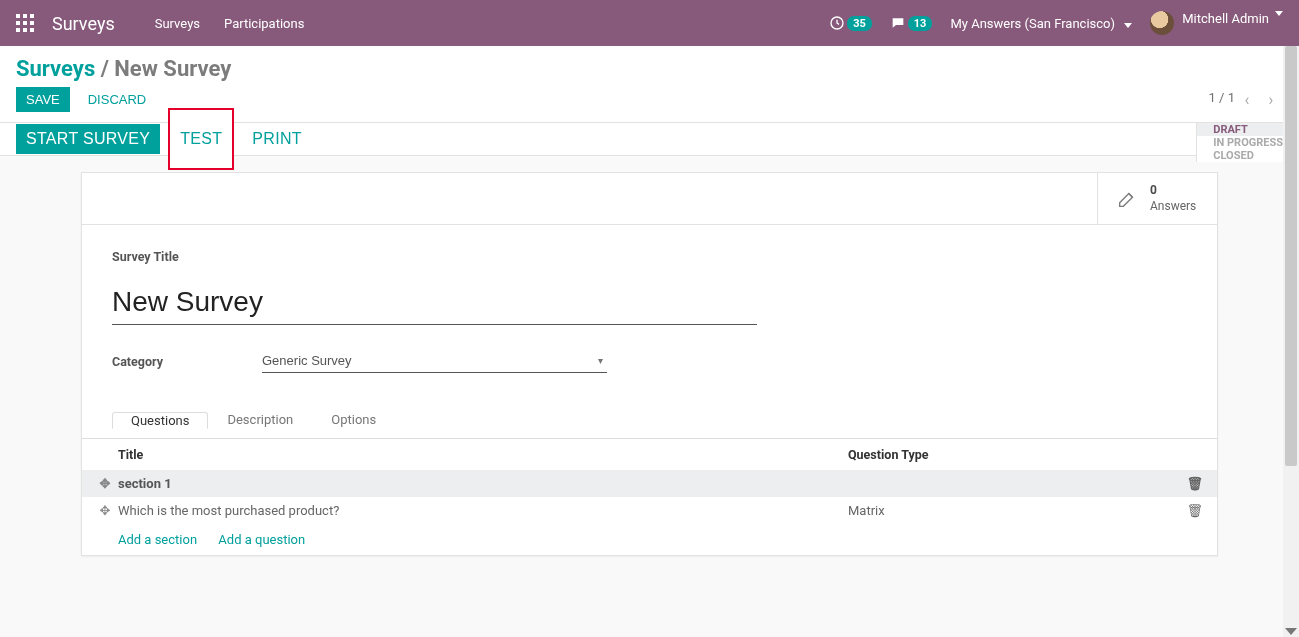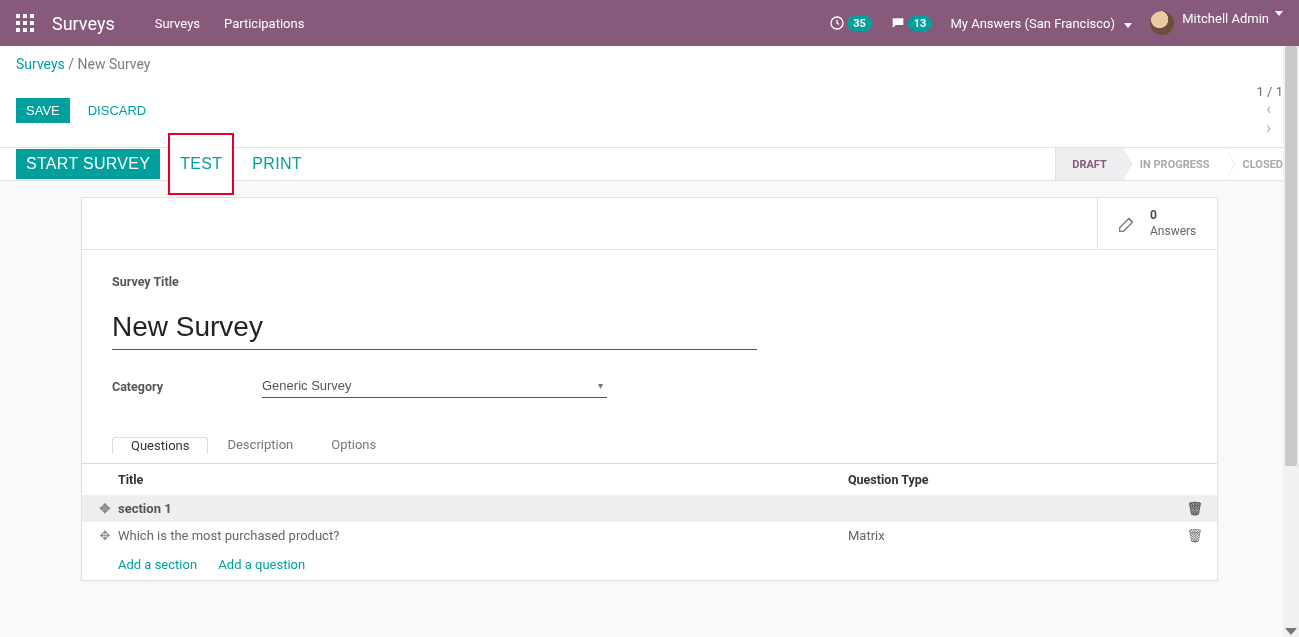--- a/index.html
+++ b/index.html
@@ -31,37 +31,37 @@
   .nav-badge-wrap{ position:relative; display:flex; align-items:center; margin-right:18px; cursor:pointer;}
   .nav-icon-svg{ width:16px; height:16px; fill:#fff;}
   .pill{ background:#00a09d; color:#fff; border-radius:7px; font-size:11px; font-weight:700; padding:1px 6px; margin-left:2px;}
   .company{ color:#fff; font-size:13px; margin-right:18px; cursor:pointer;}
   .avatar{ width:24px; height:24px; border-radius:50%; background:radial-gradient(circle at 40% 35%, #e8c9a0 0 40%, #6b4f3a 42% 100%); margin-right:8px;}
   .user-menu{ display:flex; align-items:flex-start; color:#fff; font-size:13px; cursor:pointer;}
   .caret{ margin-left:6px; width:0; height:0; border-left:4px solid transparent; border-right:4px solid transparent; border-top:5px solid #fff;}
 
   
   .control-panel { background:#fff; border-bottom:1px solid #e2e2e0; padding:10px 16px 0;}
-  .crumbs{ font-size:14px; color:#7c7c7c; margin-bottom:12px;}
+  .crumbs{ font-size:22px; color:#7c7c7c; margin-bottom:6px;font-weight:bold;}
   .crumbs a{ color:#00a09d; text-decoration:none;}
   .action-row{ display:flex; align-items:center; padding-bottom:10px;}
   .btn{ border:none; padding:5px 10px; font-size:13px; font-weight:500; cursor:pointer; margin-right:8px;}
   .btn-primary{ background:#00a09d; color:#fff;}
   .btn-link{ background:transparent; color:#00a09d;}
-  .pager{ margin-left:auto; display:flex; align-items:flex-start; color:#6f6f6f; font-size:13px;flex-direction:column;}
+  .pager{ margin-left:auto; display:flex; align-items:flex-start; color:#6f6f6f; font-size:13px;}
   .pager .arrow{ width:24px; text-align:center; color:#aaa; font-size:16px; cursor:pointer; user-select:none;}
 
   
   .subbar{ background:#fff; padding:0 0 0 16px; border-bottom:1px solid #e2e2e0; display:flex; align-items:stretch; height:33px;}
   .subbar .left{ display:flex; align-items:center;}
   .sbtn{ border:none; padding:6px 10px; font-size:16px; font-weight:400; cursor:pointer; margin-right:8px; letter-spacing:.3px;}
   .sbtn-primary{ background:#00a09d; color:#fff;}
   .sbtn-hl{ background:#fff; color:#00a09d; border:2px solid #e4002b; padding:20px 10px;}
   .sbtn-link{ background:transparent; color:#00a09d;}
-  .statusbar{ margin-left:auto; display:flex; height:100%;}
+  .statusbar{ margin-left:auto; display:flex; height:100%;flex-direction:column;}
   .status{ display:flex; align-items:center; padding:0 16px; font-size:11px; font-weight:700; color:#aaa; position:relative; background:#fff; border-left:1px solid #e2e2e0;}
   .status.active{ background:#eceeef; color:#875a7b;}
   .status::after{
     content:""; position:absolute; right:-8px; top:0; width:0; height:0;
     border-top:16.5px solid transparent; border-bottom:16.5px solid transparent; border-left:8px solid #fff; z-index:2;
   }
   .status.active::after{ border-left-color:#eceeef;}
   .status::before{
     content:""; position:absolute; right:-9px; top:0; width:0; height:0;
     border-top:16.5px solid transparent; border-bottom:16.5px solid transparent; border-left:9px solid #e2e2e0; z-index:1;

